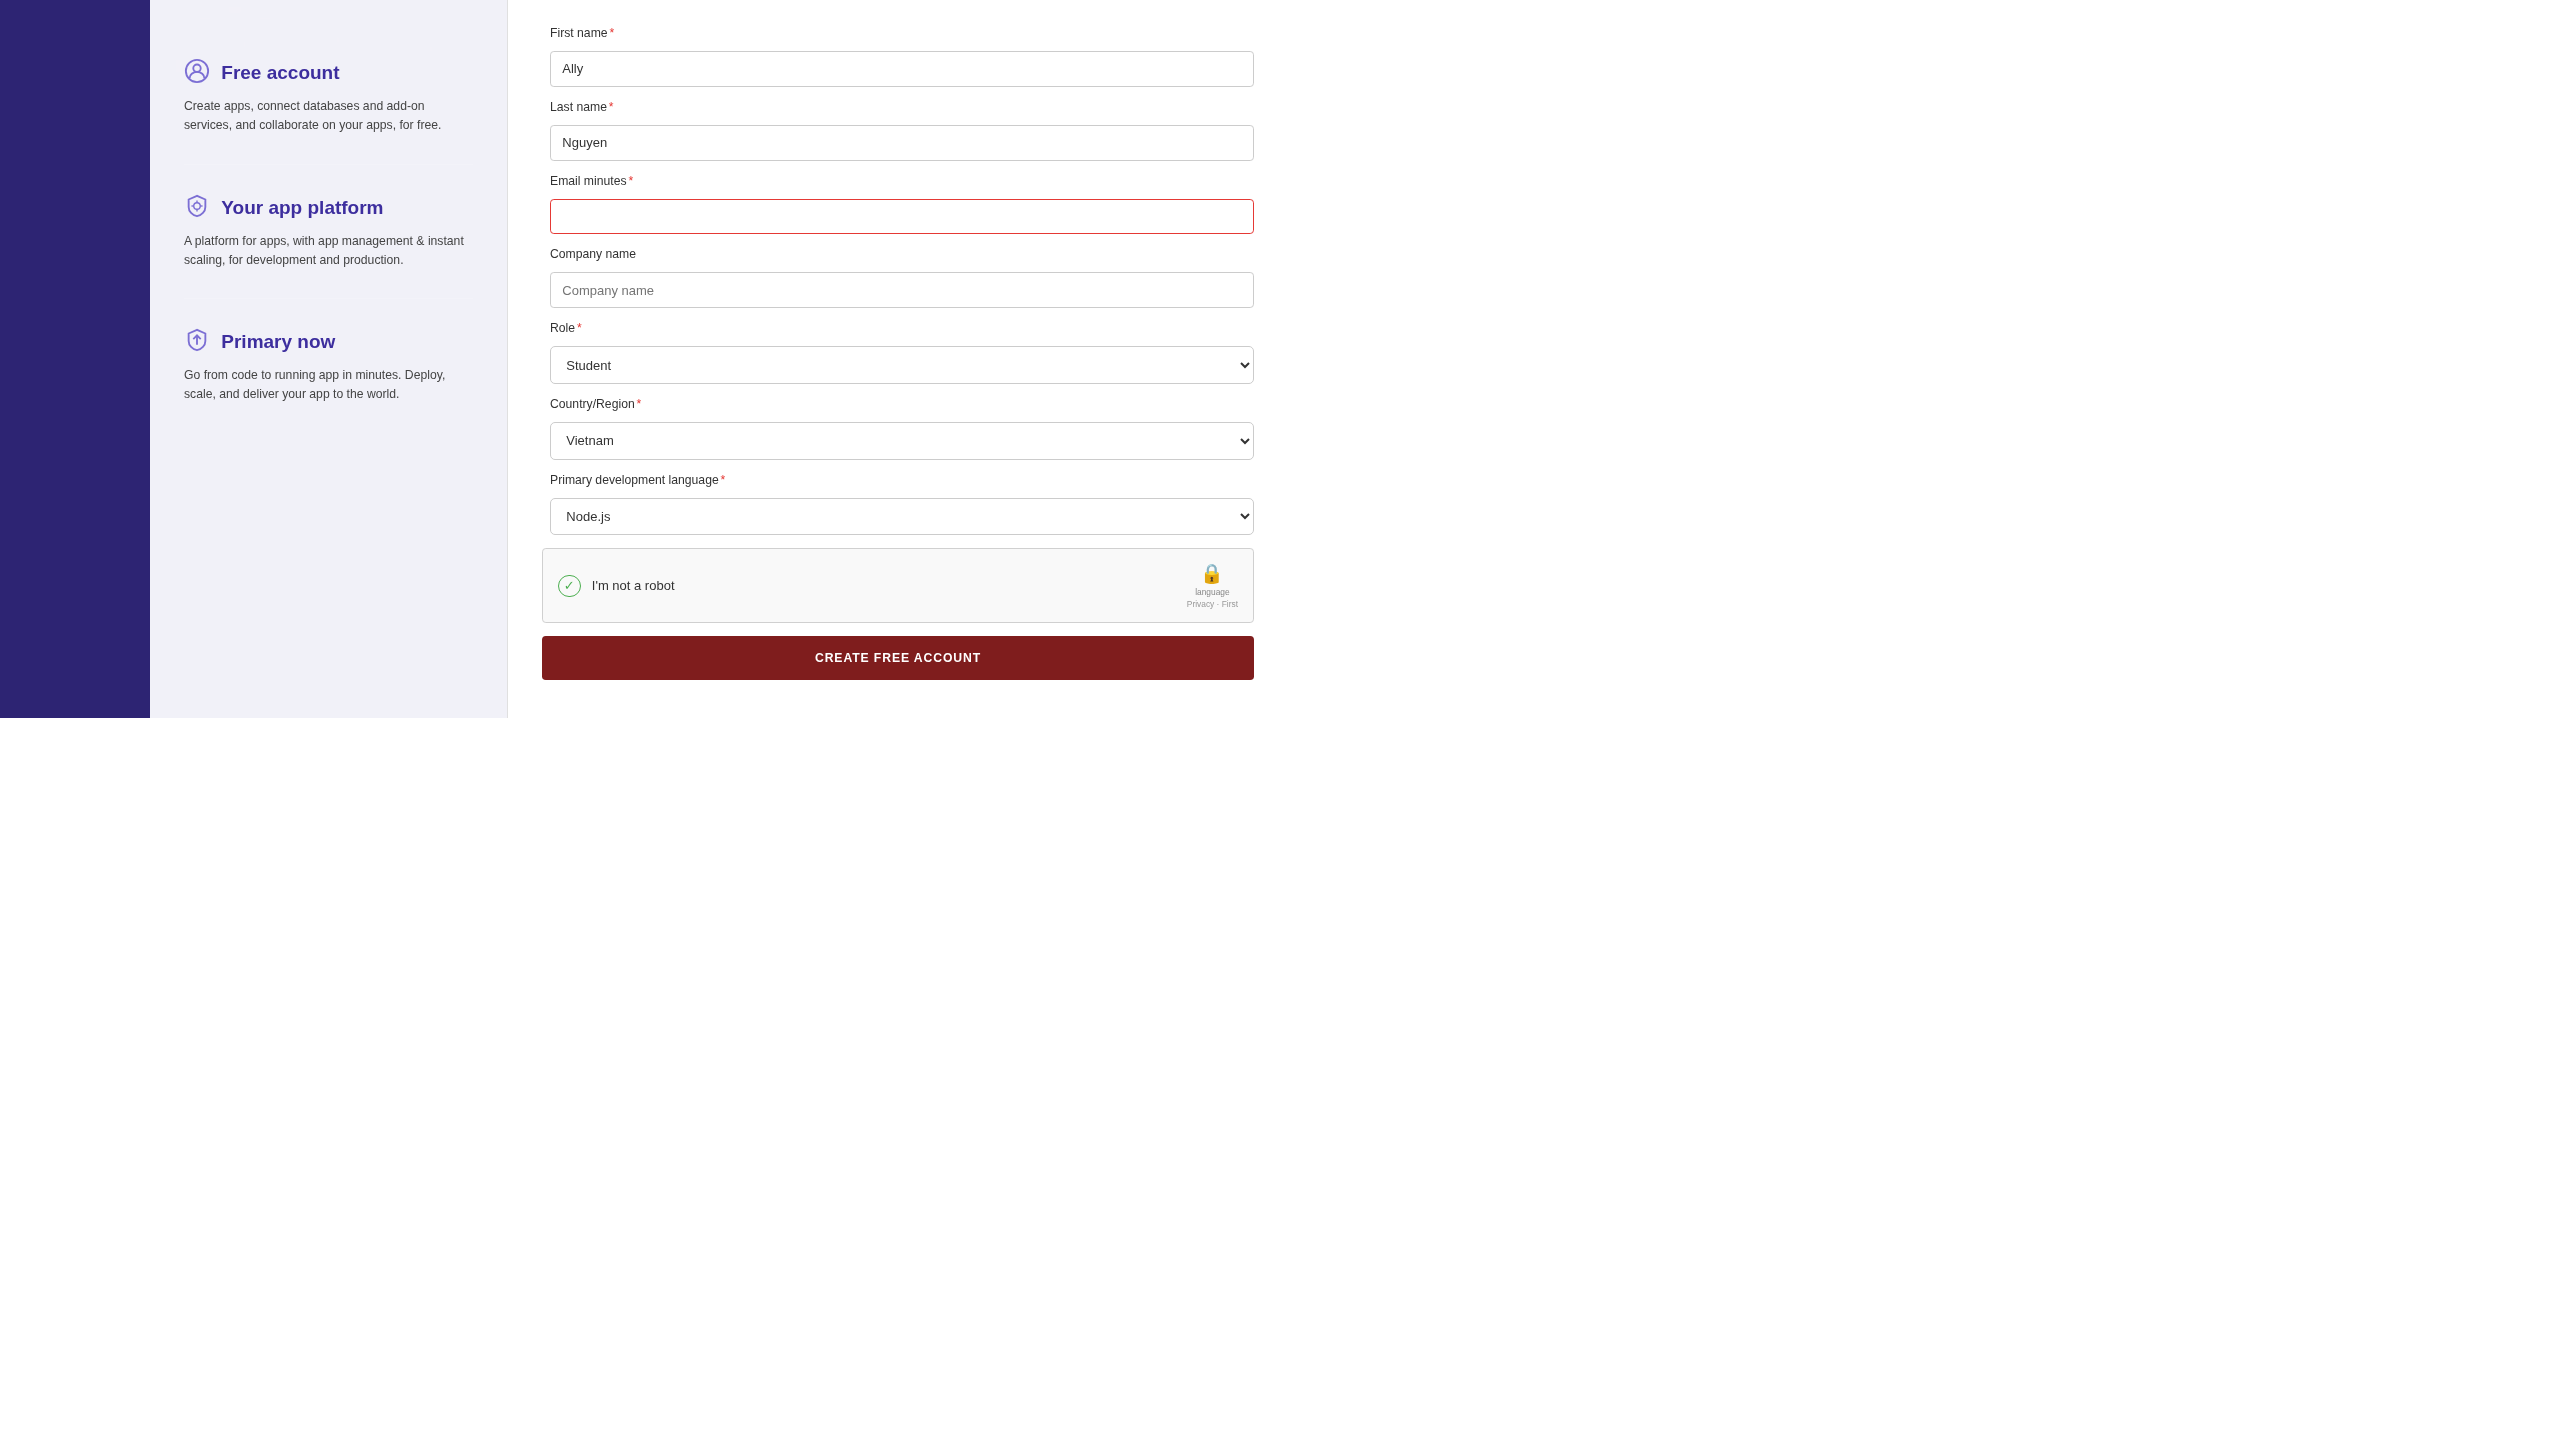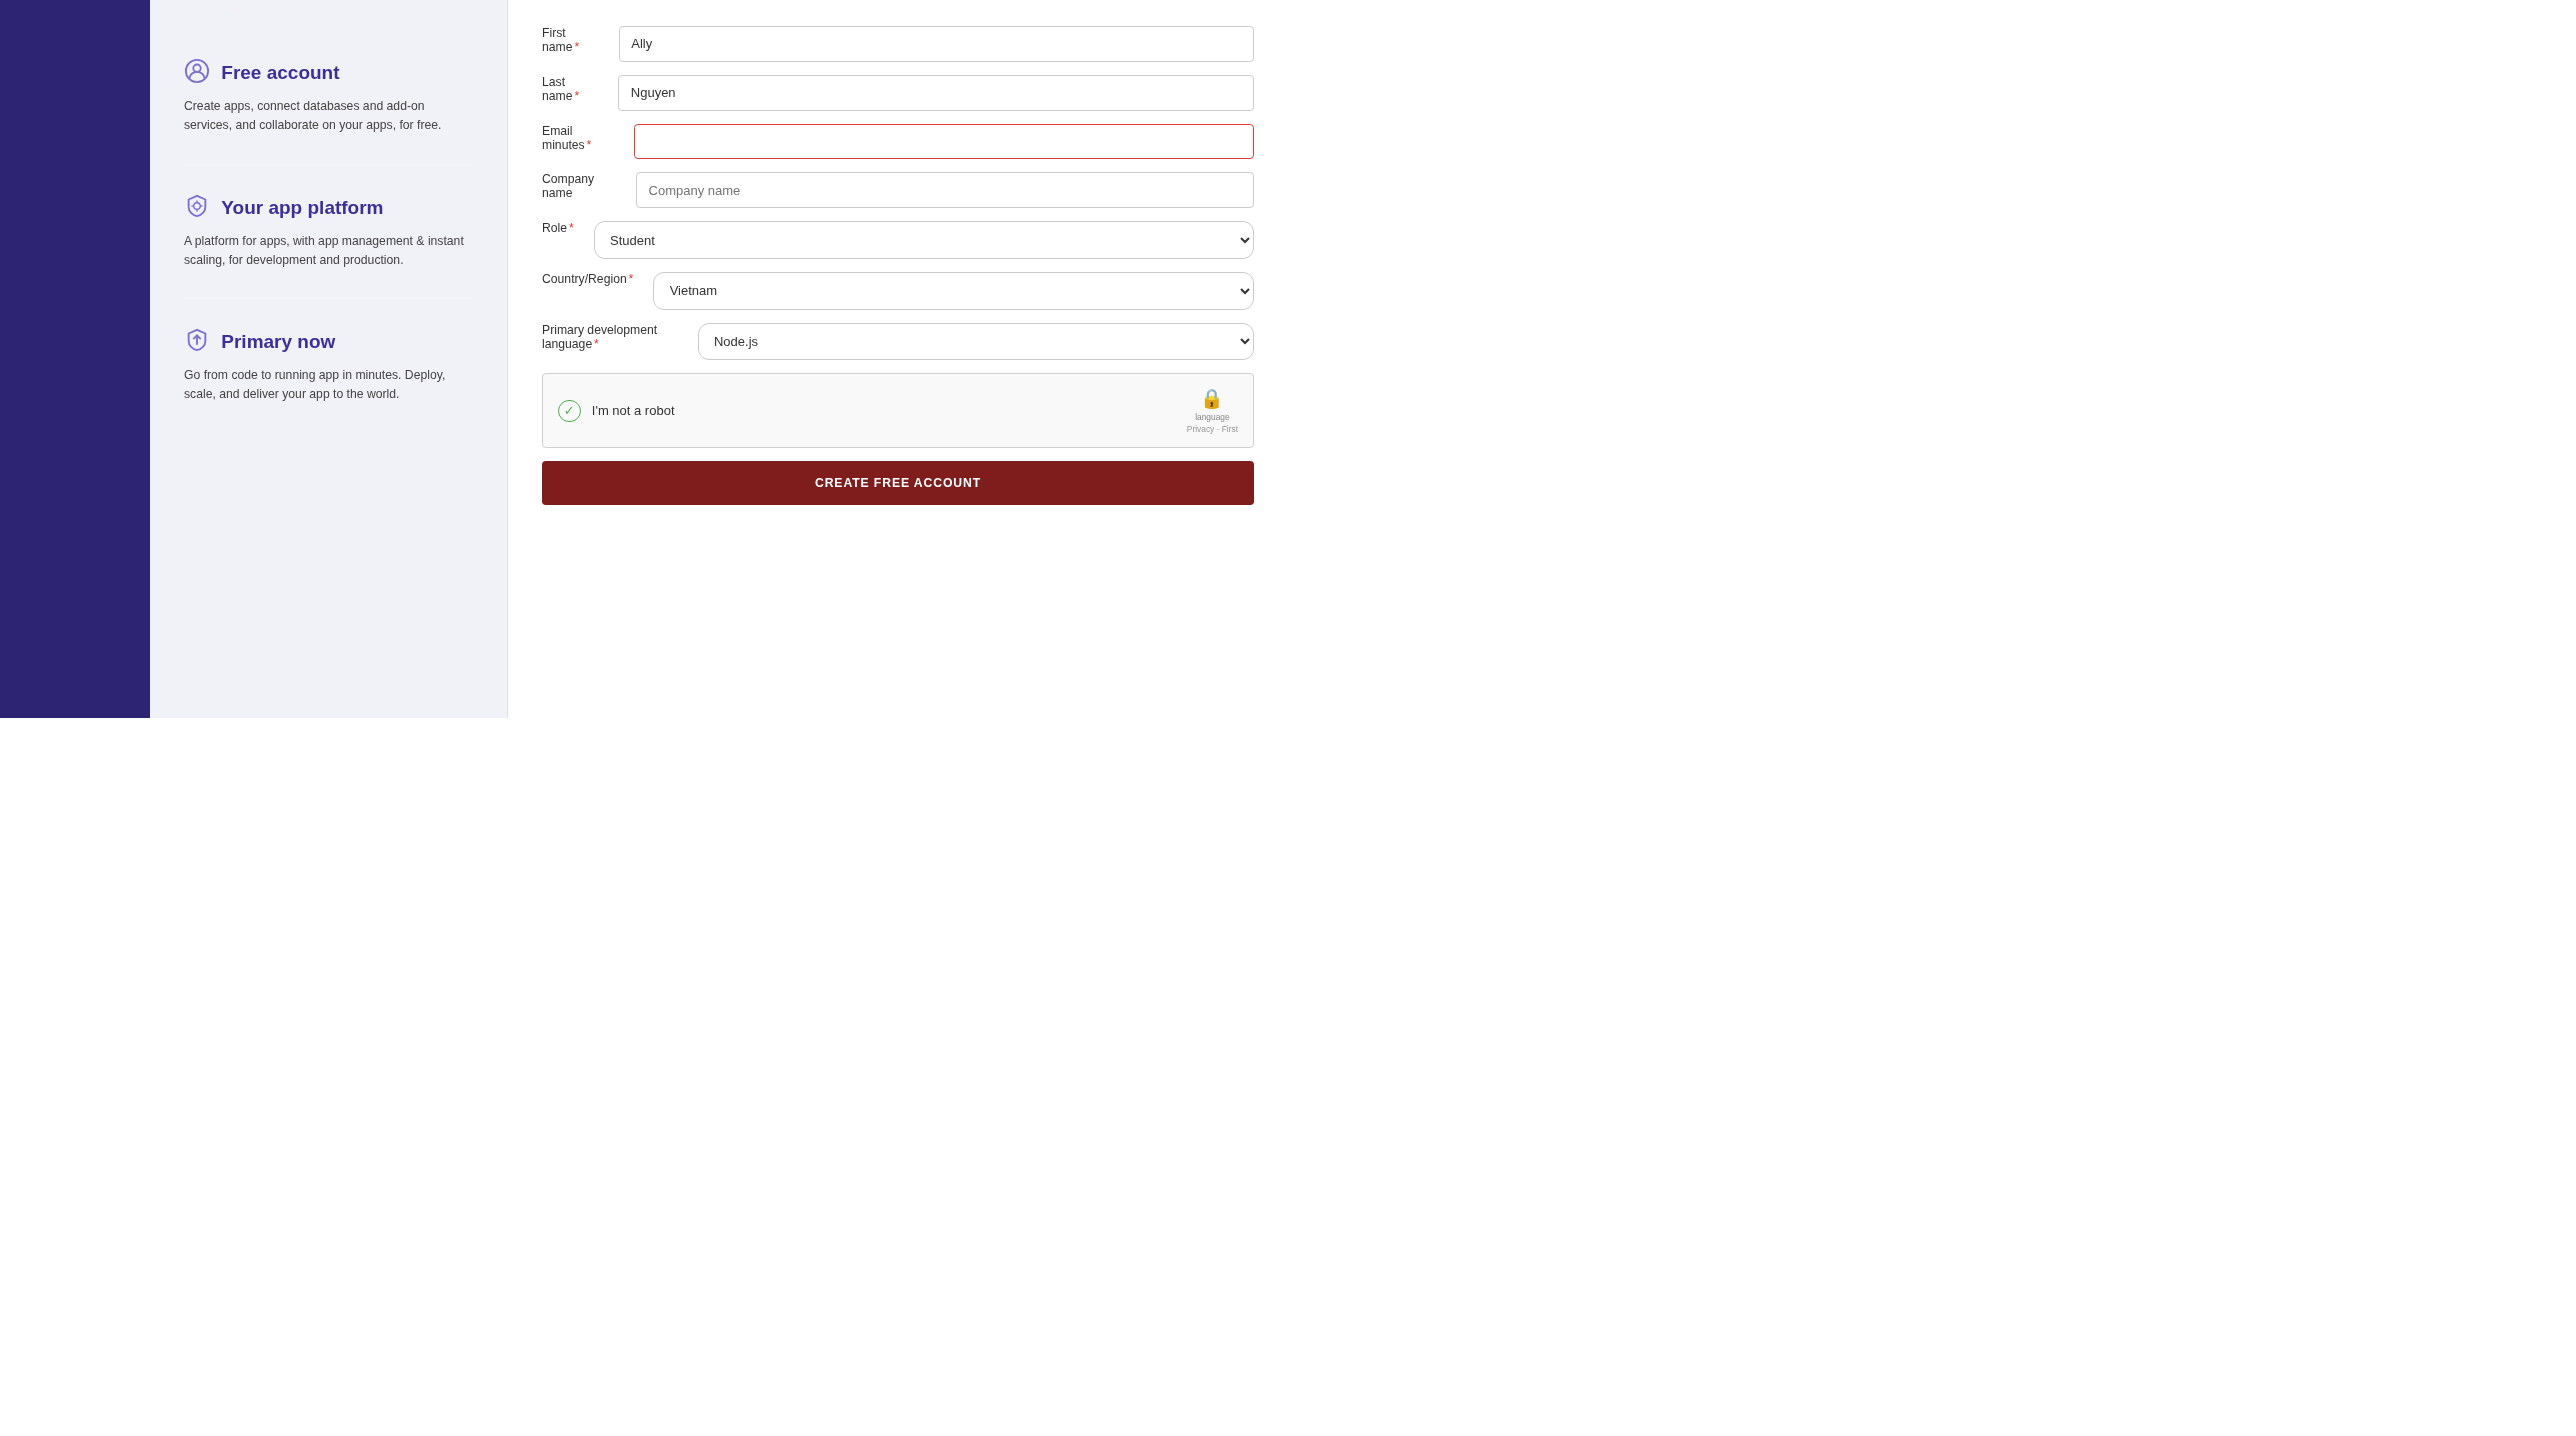--- a/index.html
+++ b/index.html
@@ -88,22 +88,23 @@
       padding: 26px 34px 26px 34px;
       overflow-y: auto;
       display: flex;
       flex-direction: column;
       gap: 13px;
       border-left: 0.9px solid #e0e0e0;
     }
 
     .form-group {
       display: flex;
-      flex-direction: row;
-      gap: 20px;
+      flex-direction: column;
+      gap: 11px;
+      margin-left: 8px;
     }
 
     .form-label {
       font-size: 12.2px;
       color: #333;
       font-weight: 500;
     }
     .form-label .required {
       color: #e53935;
       margin-left: 1.9px;
@@ -117,21 +118,21 @@
       color: #333;
       outline: none;
       width: 100%;
     }
     .form-input.error {
       border: 1.9px solid #e53935;
     }
 
     .form-select {
       border: 0.9px solid #ccc;
-      border-radius: 11px;
+      border-radius: 5px;
       padding: 9.4px 11.3px;
       font-size: 13px;
       color: #333;
       width: 100%;
       background: white;
       appearance: auto;
       outline: none;
     }
 
     

